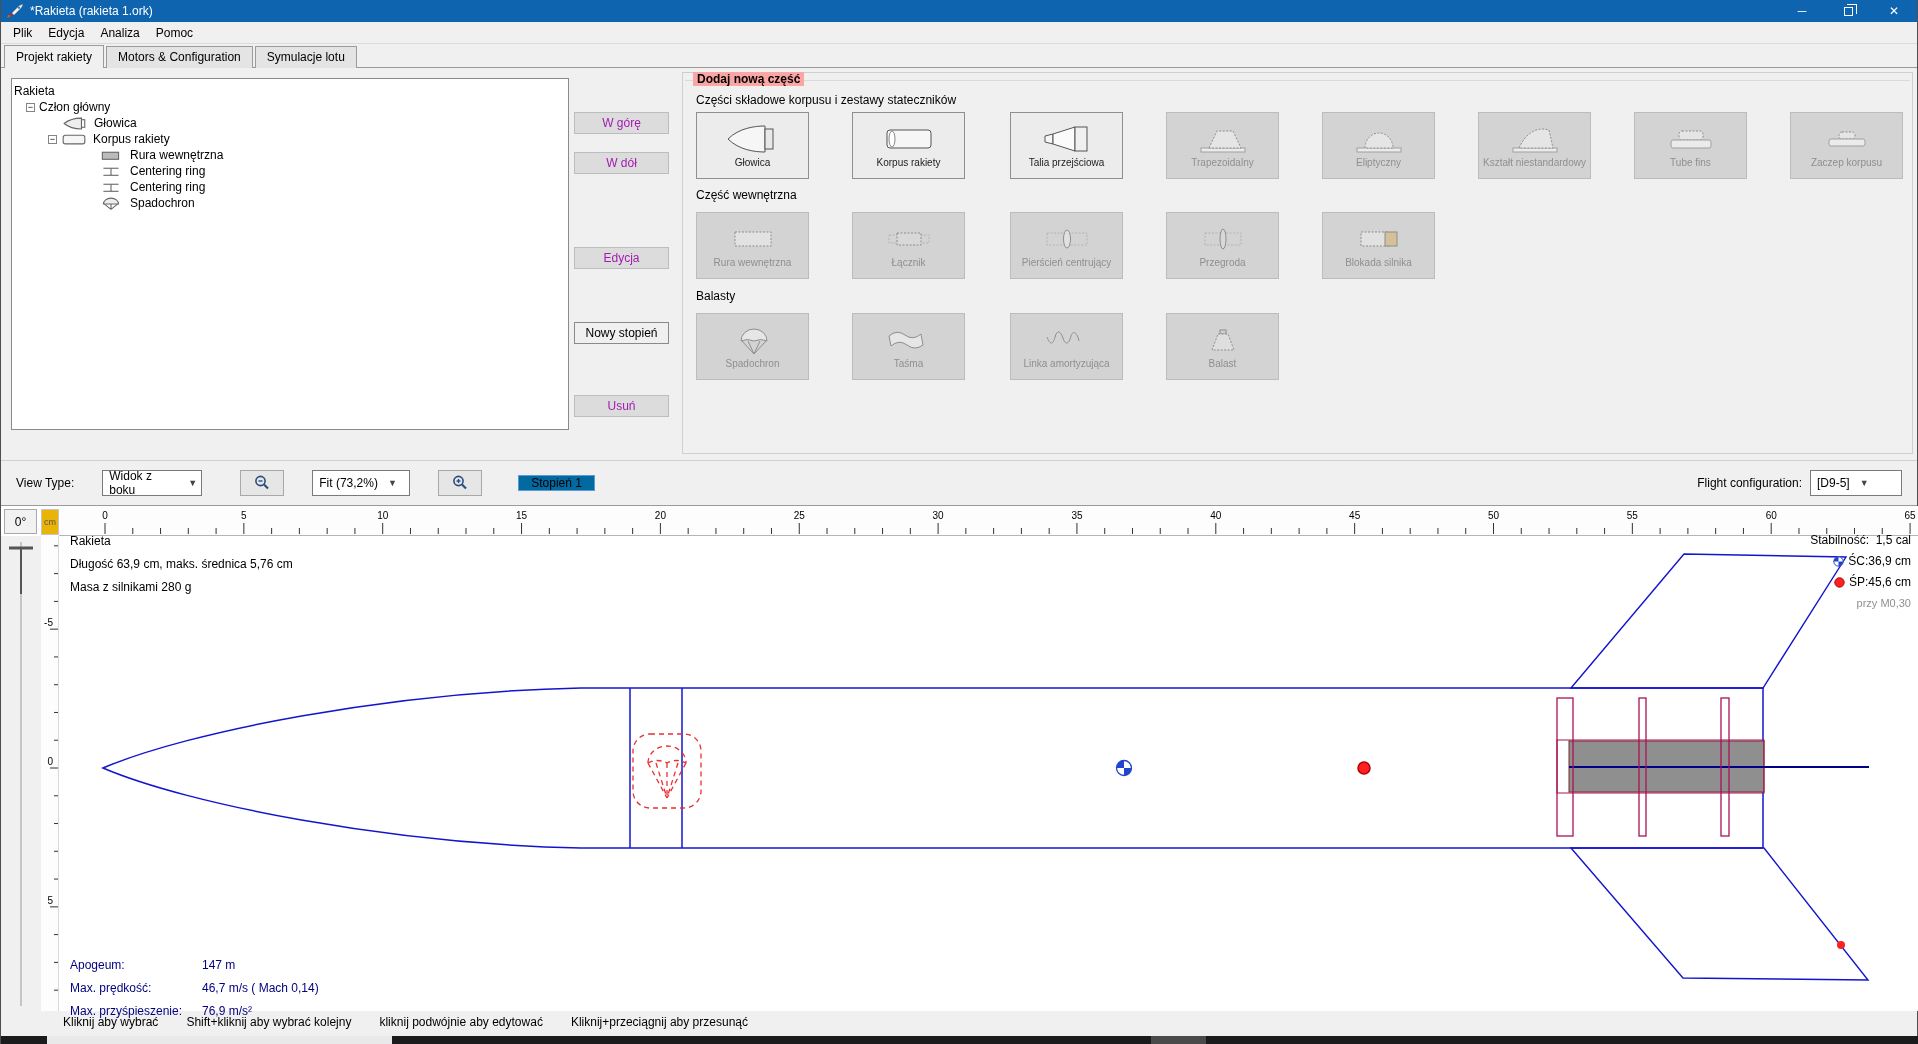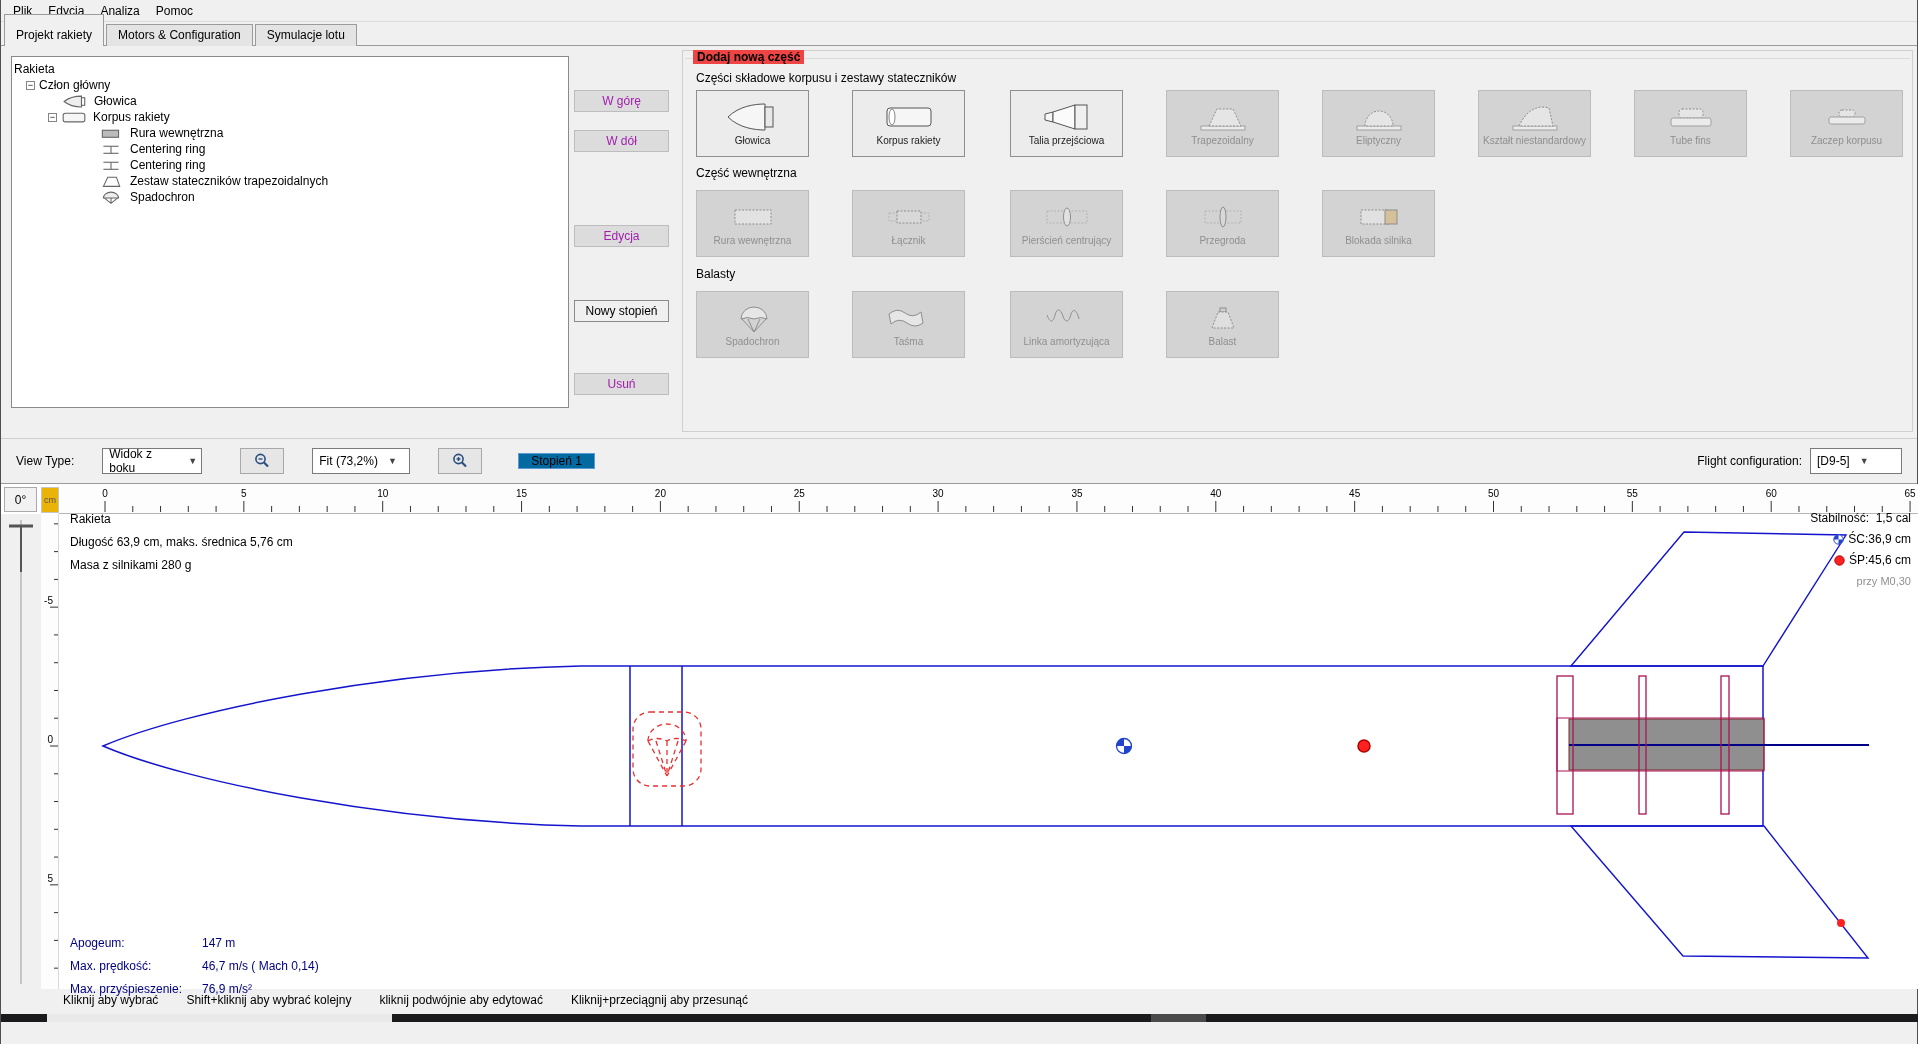--- a/index.html
+++ b/index.html
@@ -17,35 +17,35 @@
   .restore-box:before { content:""; position:absolute; left:2px; top:-4px; width:9px; height:9px; border:1px solid #fff; border-bottom:none; border-left:none; }
 
   
   .menubar { height:22px; background:#f0f0f0; display:flex; align-items:center; padding-left:4px; border-bottom:1px solid #dcdcdc; }
   .menu-item { padding:2px 8px; }
 
   
   .tabbar { height:24px; background:#f0f0f0; display:flex; align-items:flex-end; padding-left:3px; position:relative; }
   .tabbar:after { content:""; position:absolute; left:0; right:0; bottom:0; border-bottom:1px solid #9b9b9b; }
   .tab { padding:3px 11px 4px; border:1px solid #9b9b9b; border-bottom:none; background:#e4e4e4; margin-right:2px; position:relative; z-index:1; }
-  .tab.active { background:#f0f0f0; padding-top:13px; z-index:2;margin-top:44px; }
+  .tab.active { background:#f0f0f0; padding-top:4px; z-index:2;margin-top:44px; }
 
   
   .workspace { height:392px; position:relative; background:#f0f0f0; }
   .tree-panel { position:absolute; left:10px; top:10px; width:558px; height:352px; background:#fff; border:1px solid #8a8a8a; padding:4px 2px; overflow:hidden; }
   .tree-row { height:16px; display:flex; align-items:center; white-space:nowrap; }
   .exp { width:9px; height:9px; border:1px solid #848484; background:#fff; font-size:9px; line-height:7px; text-align:center; margin-right:4px; flex:0 0 9px; }
   .ticon { width:26px; height:13px; margin-right:6px; flex:0 0 26px; }
   .ind1{ padding-left:12px; } .ind2{ padding-left:48px; } .ind3{ padding-left:84px; }
 
   .act-btn { position:absolute; left:573px; width:95px; height:22px; background:#dcdcdc; border:1px solid #bdbdbd; color:#a21caf; text-align:center; font-size:12px; font-family:inherit; }
   .act-btn.on { background:#f0f0f0; border:1px solid #8a8a8a; color:#000; }
 
   .addpart { position:absolute; left:681px; top:4px; width:1231px; height:382px; border:1px solid #cfcfcf; background:#f0f0f0; }
-  .addpart-title { position:absolute; left:10px; top:-1px; font-weight:bold; background:#ef4444; padding:0 4px;text-align:right; }
+  .addpart-title { position:absolute; left:10px; top:-1px; font-weight:bold; background:#fca5a5; padding:0 4px;text-align:right; }
   .addpart-rule { position:absolute; left:2px; right:2px; top:7px; border-top:1px solid #dadada; z-index:0; }
   .group-label { position:absolute; left:13px; font-size:12px; }
   .pbtn { position:absolute; width:113px; height:67px; border:1px solid #8f8f8f; background:#ececec; display:flex; flex-direction:column; align-items:center; justify-content:center; gap:2px; }
   .pbtn .plabel { font-size:10px; color:#222; text-align:center; line-height:11px; padding:0 3px; }
   .pbtn.off { background:#d3d3d3; border-color:#bcbcbc; }
   .pbtn.off .plabel { color:#8f8f8f; }
   .pbtn.off .pico { opacity:.55; }
   .pico { width:56px; height:32px; }
 
   
@@ -177,20 +177,36 @@
       </g>
     <g id="t-chute">
         <path d="M5,6.5 A7,5.5 0 0 1 19,6.5 Z" fill="#eee" stroke="#666"></path>
         <path d="M6,6.5 L12,11.5 M12,6.5 L12,11.5 M18,6.5 L12,11.5" stroke="#666" fill="none"></path>
       </g>
   </defs>
 </svg>
 
 <div class="app">
 
+  <div class="titlebar">
+    <svg class="appicon" viewBox="0 0 18 16">
+      <path d="M2,14 L7,9 L9,11 Z" fill="#cc2222"></path>
+      <path d="M6,10 L12,4 C14,2 16,1.4 16.6,1.4 C16.6,2 16,4 14,6 L8,12 Z" fill="#f2f2f2" stroke="#999" stroke-width="0.6"></path>
+      <circle cx="13" cy="4.8" r="1.1" fill="#3a6ea5"></circle>
+      <path d="M1,15 L4.5,13.2 L2.8,11.5 Z" fill="#e06000"></path>
+    </svg>
+    <span class="title">*Rakieta (rakieta 1.ork)</span>
+    <div class="win-controls">
+      <div class="win-btn">─</div>
+      <div class="win-btn">
+          <span class="restore-box"></span>
+        </div>
+      <div class="win-btn">✕</div>
+    </div>
+  </div>
 
   <div class="menubar">
     <span class="menu-item">Plik</span>
     <span class="menu-item">Edycja</span>
     <span class="menu-item">Analiza</span>
     <span class="menu-item">Pomoc</span>
   </div>
 
   <div class="tabbar">
     <div class="tab active">Projekt rakiety</div>
@@ -231,26 +247,20 @@
         <svg class="ticon" viewBox="0 0 24 12">
             <use href="#t-ring"></use>
           </svg>
         <span>Centering ring</span>
       </div>
       <div class="tree-row ind3">
         <svg class="ticon" viewBox="0 0 24 12">
             <use href="#t-ring"></use>
           </svg>
         <span>Centering ring</span>
-      </div>
-      <div class="tree-row ind3">
-        <svg class="ticon" viewBox="0 0 24 12">
-            <use href="#t-fin"></use>
-          </svg>
-        <span>Zestaw stateczników trapezoidalnych</span>
       </div>
       <div class="tree-row ind3">
         <svg class="ticon" viewBox="0 0 24 12">
             <use href="#t-chute"></use>
           </svg>
         <span>Spadochron</span>
       </div>
     </div>
 
     <button class="act-btn" style="top:44px">W górę</button>

